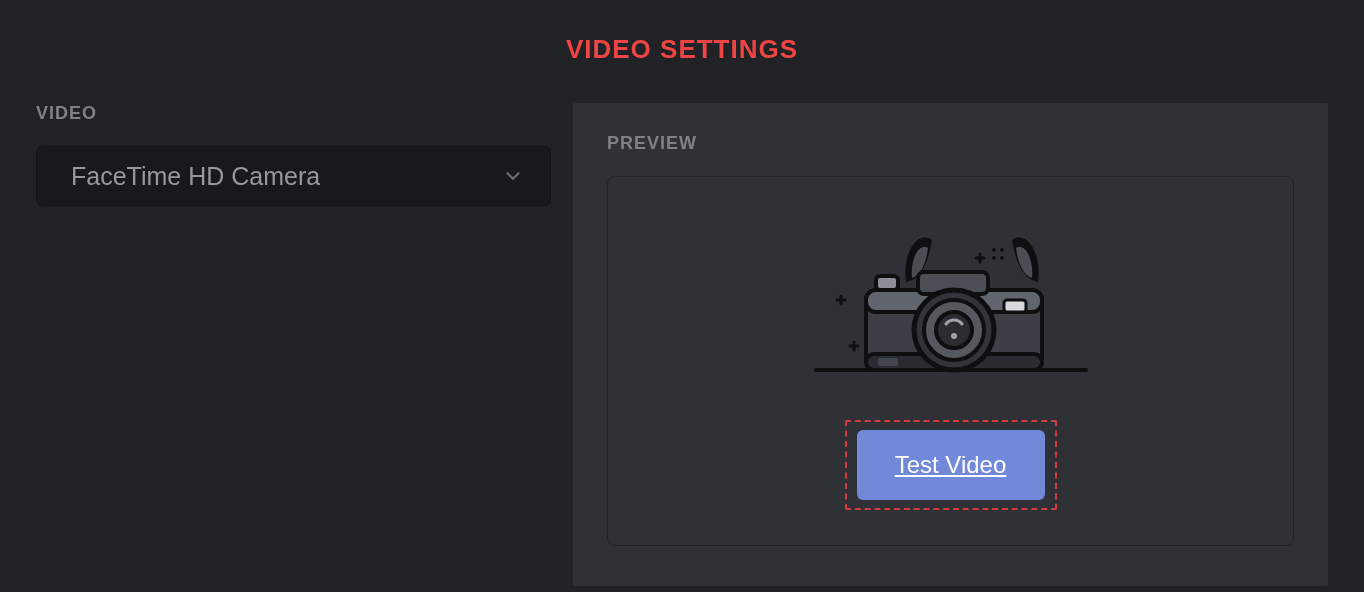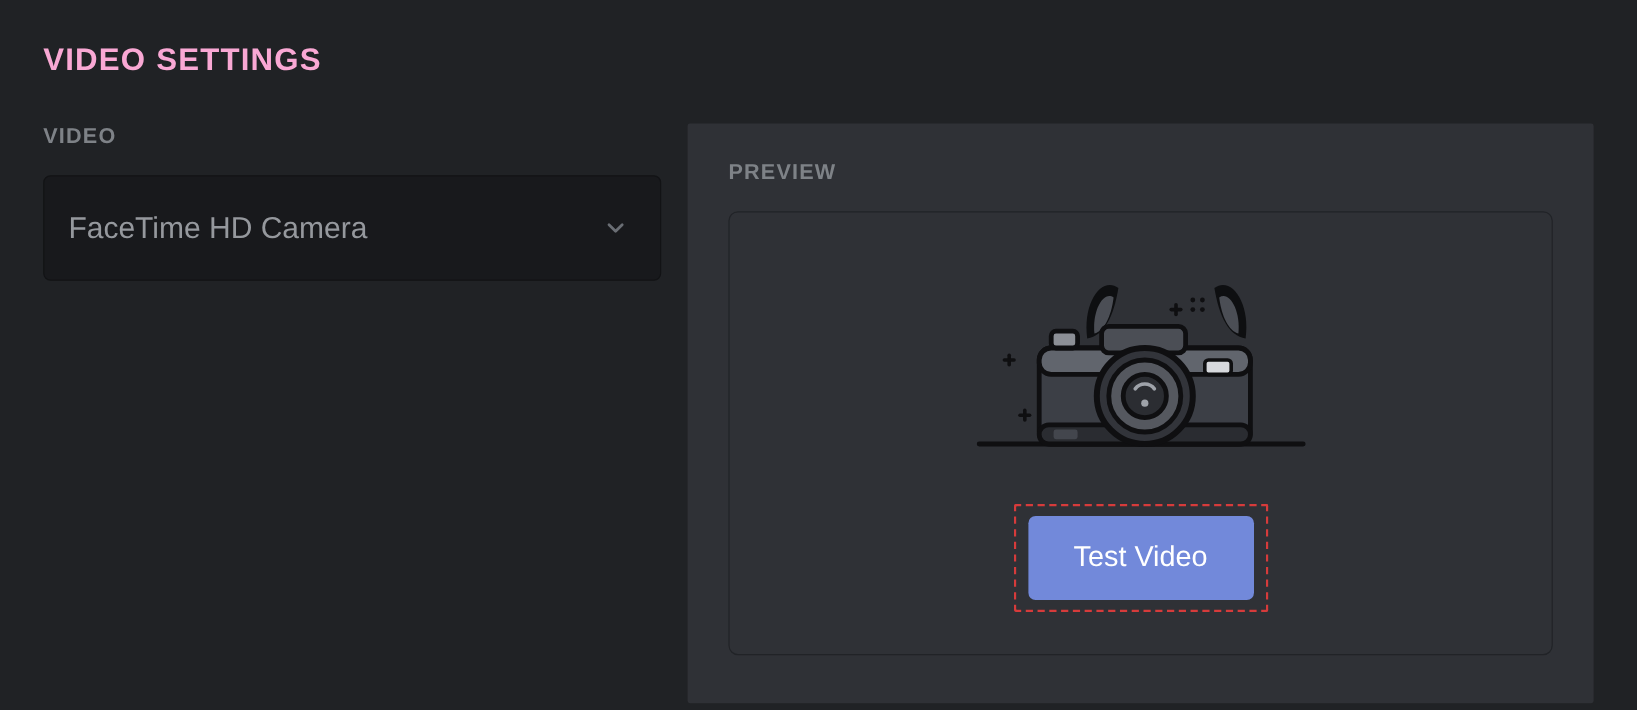--- a/index.html
+++ b/index.html
@@ -13,48 +13,49 @@
   .page {
     padding: 34px 36px;
     display: flex;
     flex-direction: column;
     width: 100%;
     height: 100%;
   }
   .section-title {
     font-size: 26px;
     font-weight: 700;
-    color: #f9a8d4;
+    color: #ef4444;
     letter-spacing: 1px;
     margin-bottom: 38px;
+    text-align: center;
   }
   .columns {
     display: flex;
     gap: 22px;
     align-items: flex-start;
     width: 100%;
   }
   .col-left { width: 515px; }
   .label {
     font-size: 18px;
     font-weight: 700;
     color: #7e8287;
     letter-spacing: 1px;
     margin-bottom: 22px;
   }
   .select {
     width: 100%;
-    height: 88px;
+    height: 60px;
     background: #18191c;
     border: 1px solid #121315;
     border-radius: 6px;
     display: flex;
     align-items: center;
     justify-content: space-between;
-    padding: 0 26px 0 20px;
+    padding: 0 26px 0 34px;
     cursor: pointer;
   }
   .select-value {
     font-size: 25px;
     font-weight: 400;
     color: #95989d;
   }
   .chevron {
     width: 22px; height: 22px;
     display: flex; align-items: center; justify-content: center;
@@ -95,20 +96,21 @@
     background: #7289da;
     color: #ffffff;
     font-size: 24px;
     font-weight: 500;
     border: none;
     border-radius: 6px;
     cursor: pointer;
     display: flex;
     align-items: center;
     justify-content: center;
+    text-decoration: underline;
   }
 </style>
 </head>
 <body>
 
 <div class="page">
 
   <h2 class="section-title">VIDEO SETTINGS</h2>
 
   <div class="columns">

